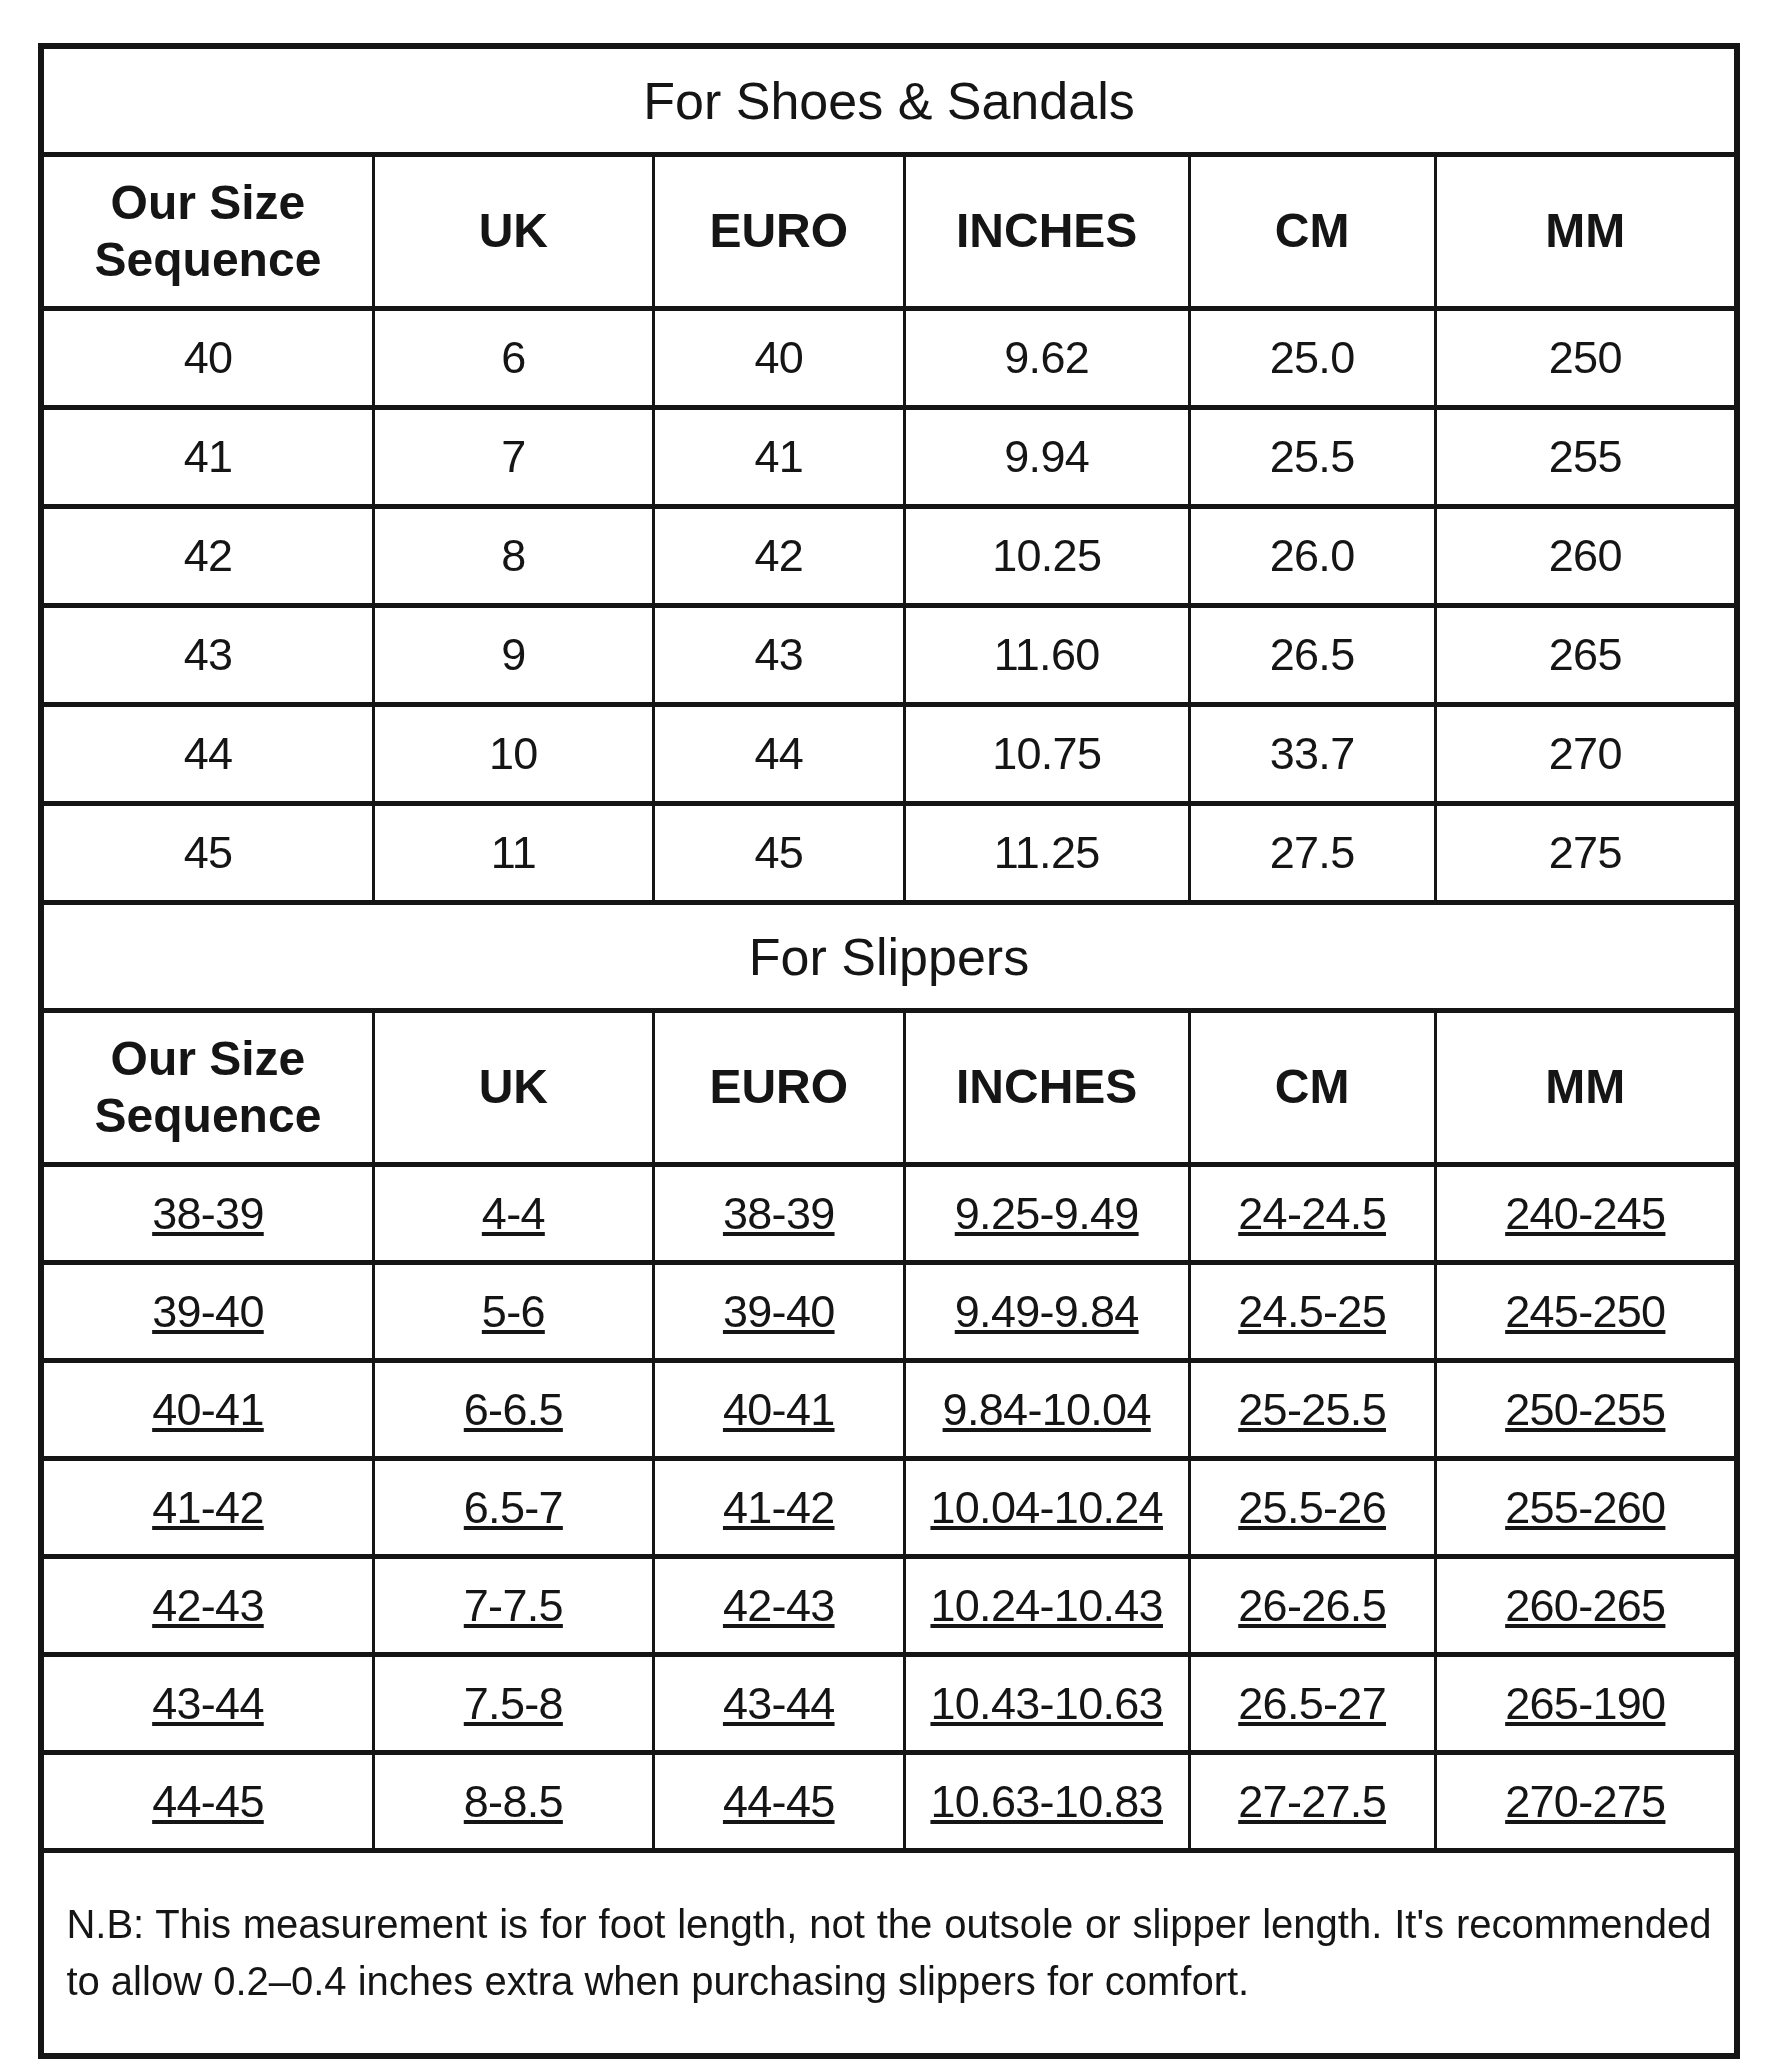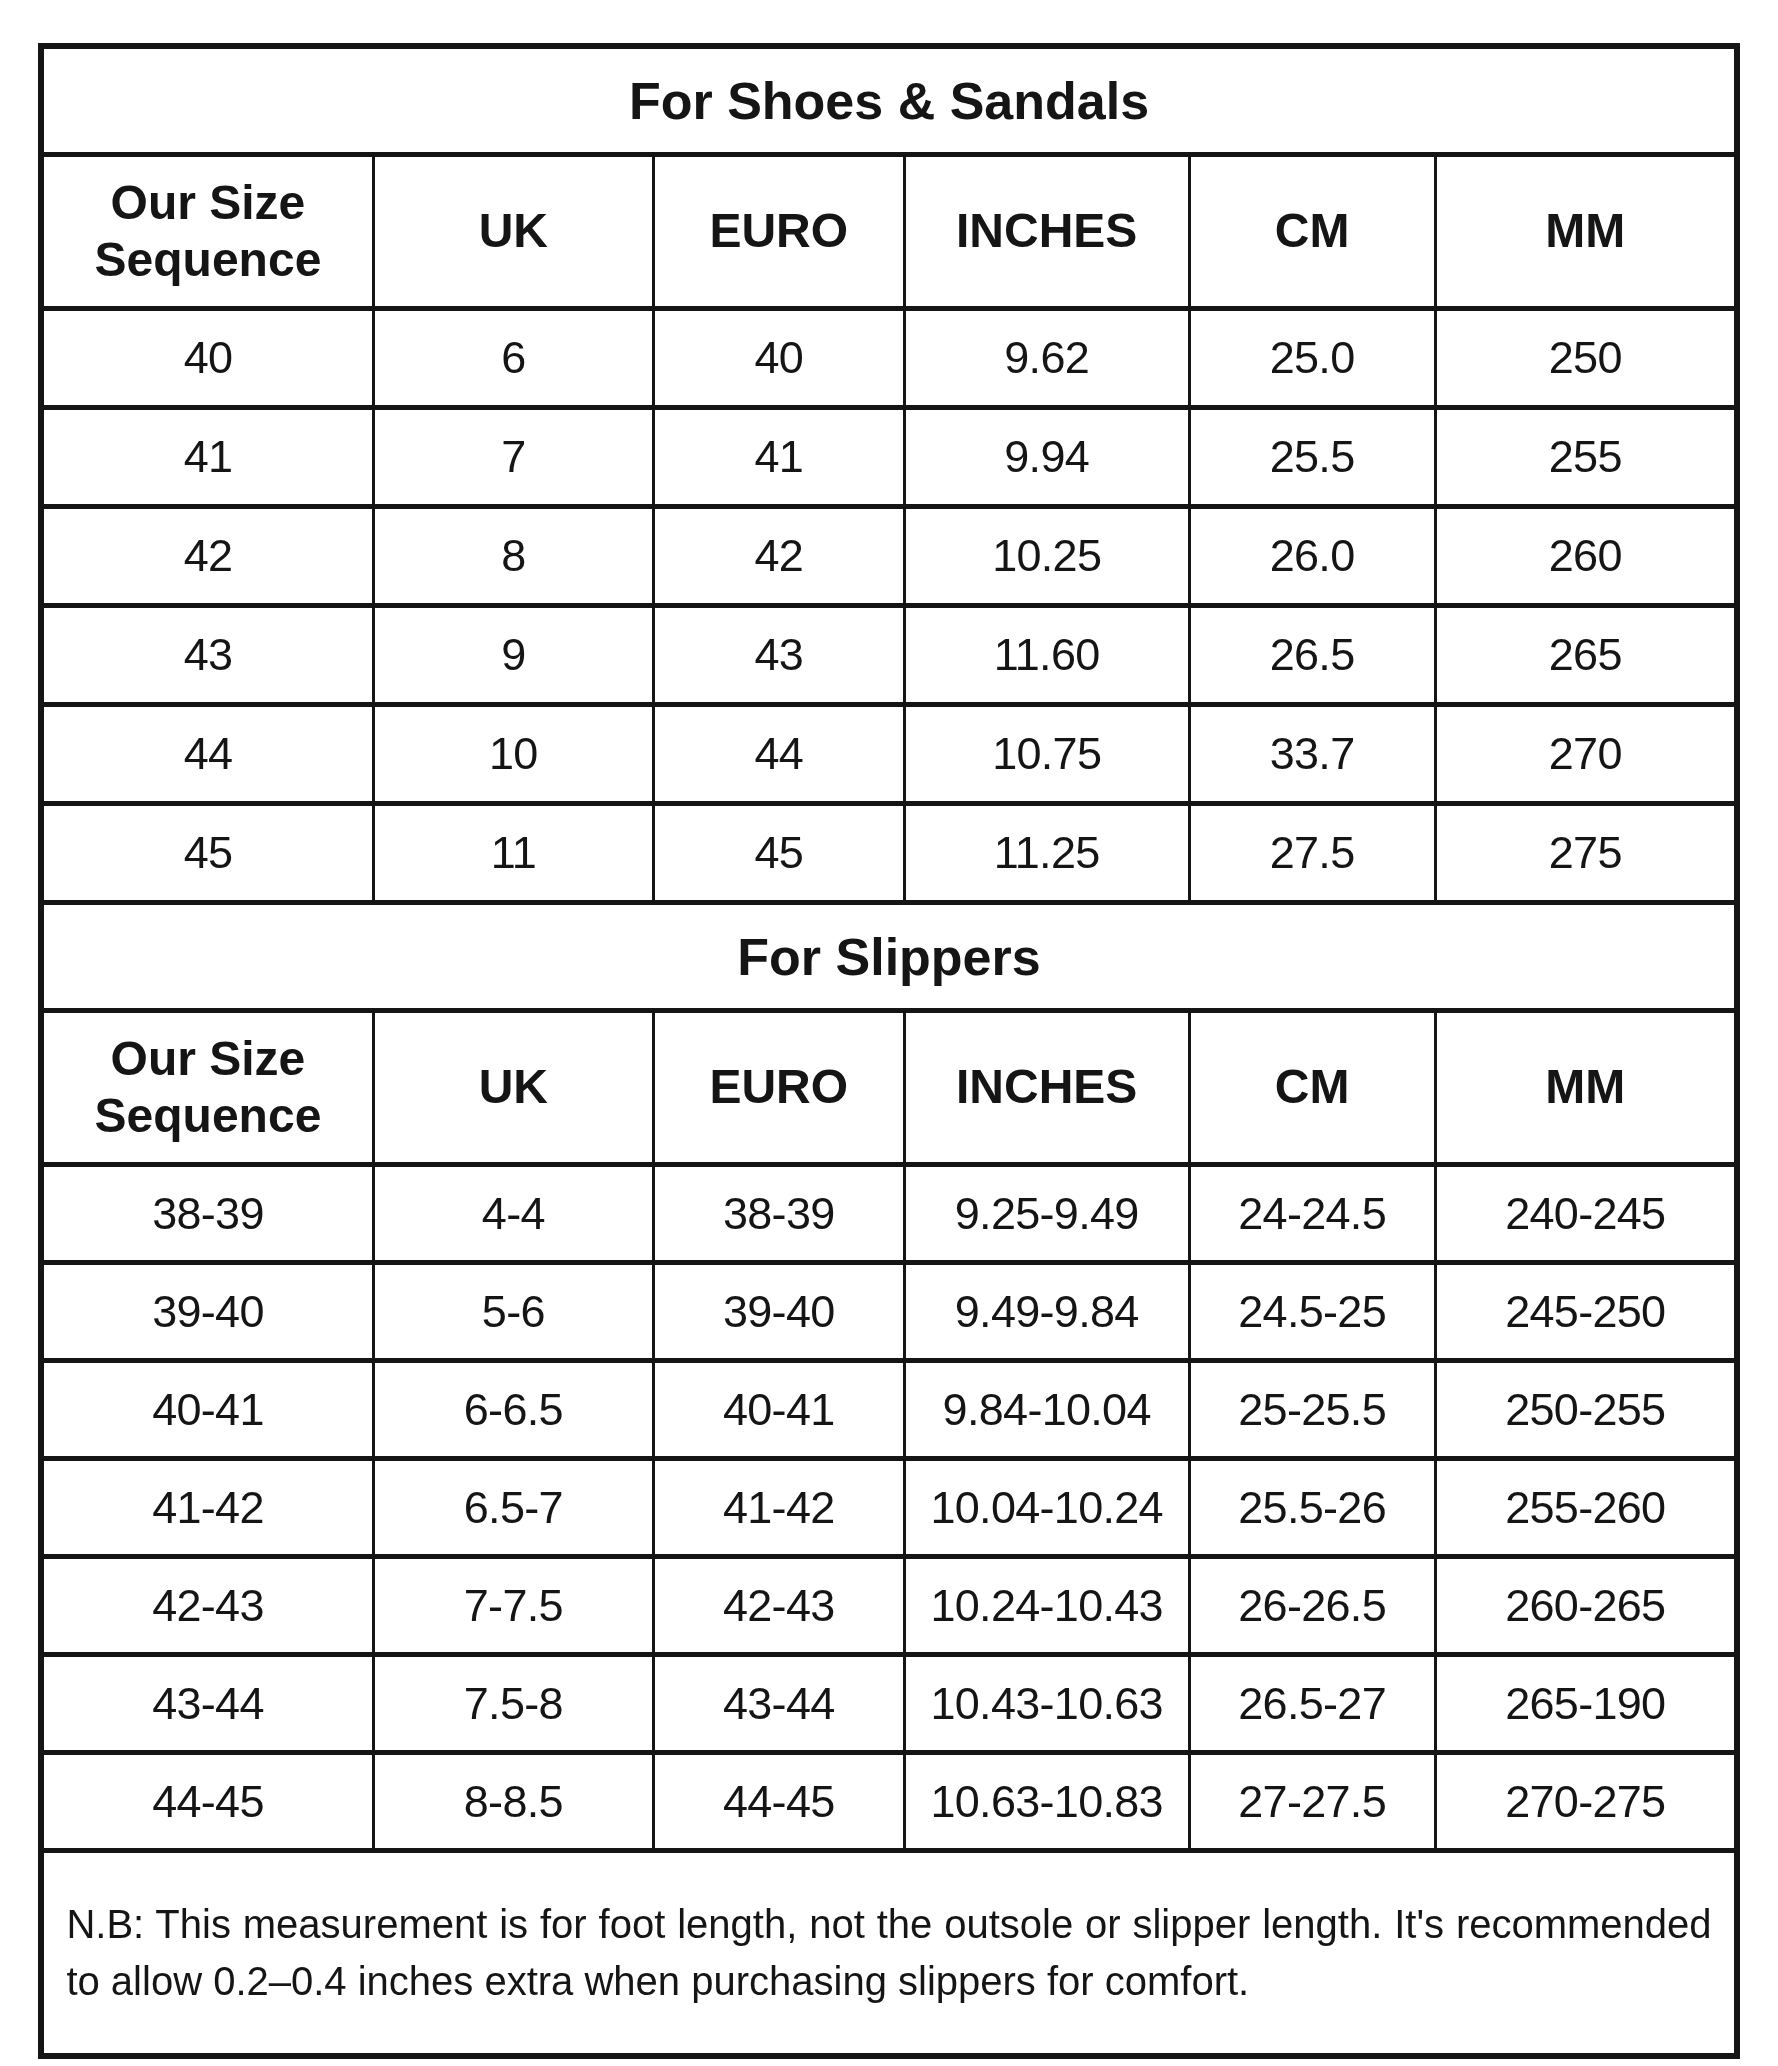--- a/index.html
+++ b/index.html
@@ -31,41 +31,41 @@
   td, th {
     border: 3px solid #151515;
     border-top-width: 5.2px;
     border-bottom-width: 5.2px;
     overflow: hidden;
     vertical-align: middle;
   }
   .title-row td {
     height: 101px;
     text-align: center;
-    font-weight: bold;
+    font-weight: normal;
     font-size: 52px;
     letter-spacing: 0px;
   }
   .header-row th {
     height: 149px;
     text-align: center;
     font-weight: bold;
     font-size: 48px;
     line-height: 1.18;
     padding: 0 13.4px;
   }
   .data-row td {
     height: 92px;
     text-align: center;
     font-size: 45px;
     font-weight: normal;
     letter-spacing: -0.7px;
     white-space: nowrap;
   }
-  .data-row.slipper td { height: 91px; }
+  .data-row.slipper td { height: 91px; text-decoration: underline; }
   .note-row td {
     height: 200px;
     font-size: 40px;
     line-height: 1.42;
     text-align: justify;
     text-align-last: left;
     padding: 0 22.4px;
     letter-spacing: 0px;
   }
 </style>

